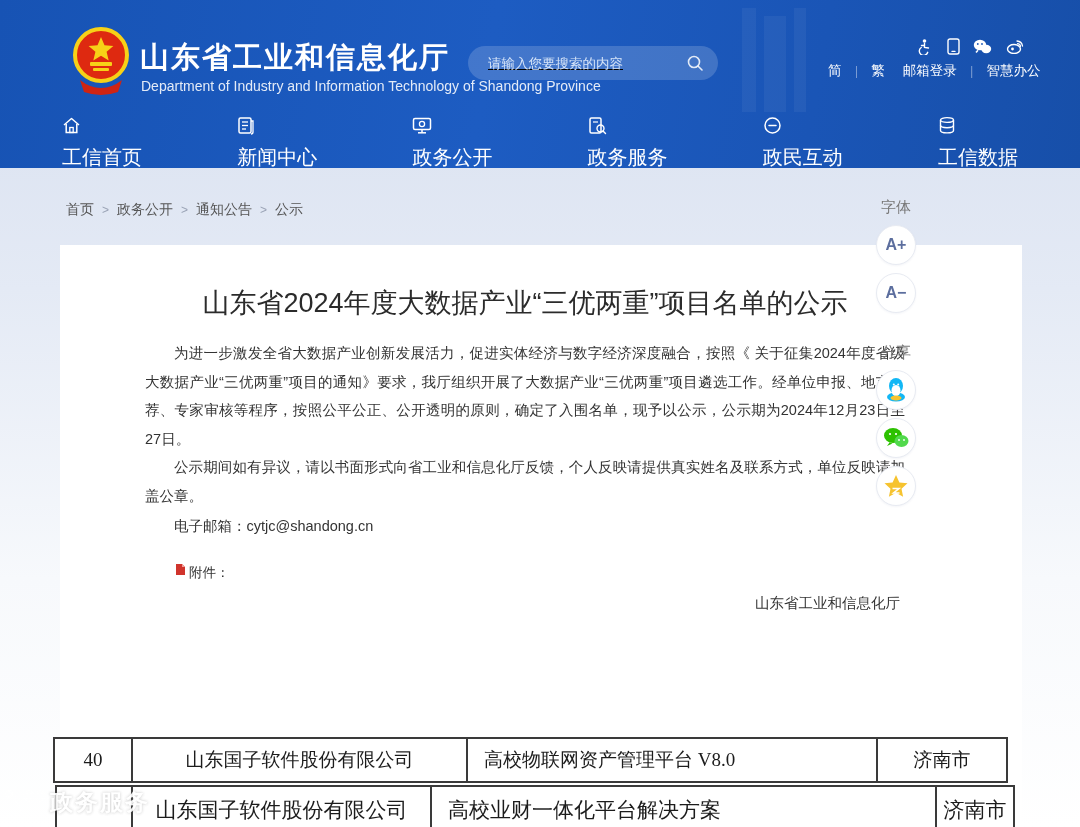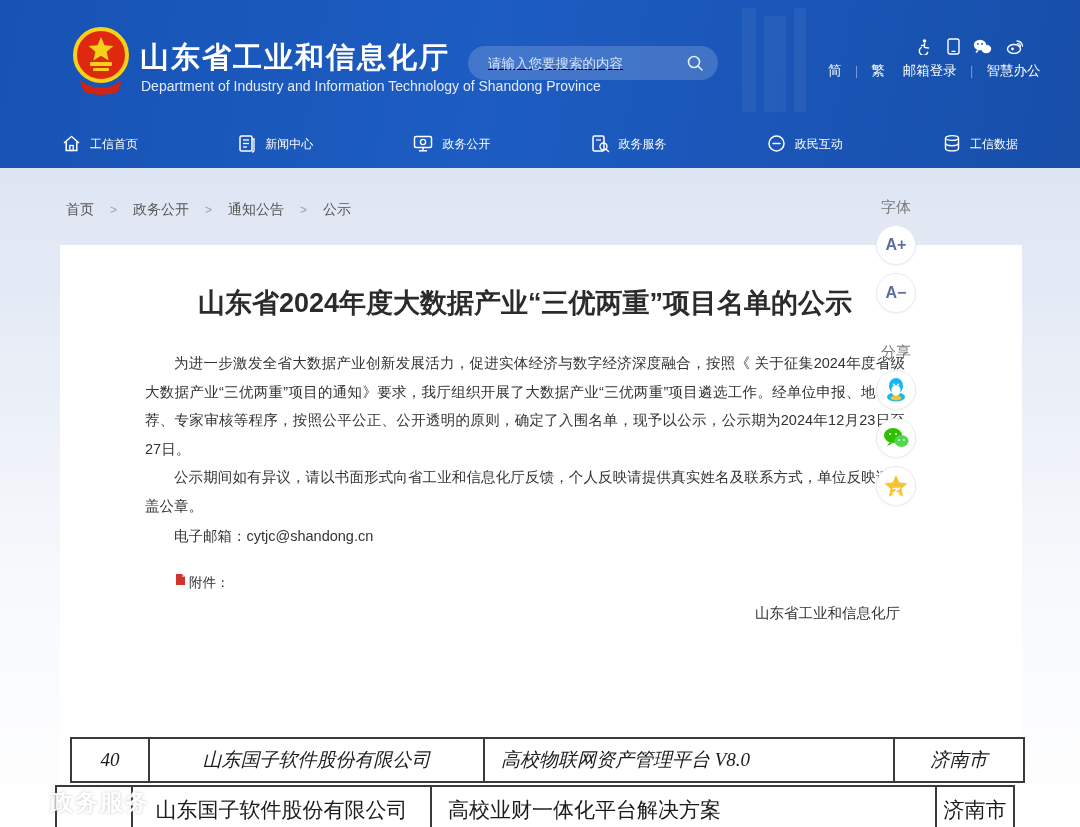--- a/index.html
+++ b/index.html
@@ -56,44 +56,44 @@
   .top-links .sep { color:rgba(255,255,255,0.55); font-size:12px; }
   .top-links span[data-interactable="true"] { cursor:pointer; }
 
   
   .nav {
     position:absolute; left:0; top:118px; width:1080px; height:50px;
     display:flex; align-items:center; justify-content:space-between;
     padding:0 62px;
   }
   .nav-item {
-    display:flex; align-items:flex-end; gap:9px; color:#fff;
-    font-size:12px; cursor:pointer; white-space:nowrap;
+    display:flex; align-items:flex-start; gap:9px; color:#fff;
+    font-size:20px; cursor:pointer; white-space:nowrap;flex-direction:column;
   }
   .nav-item svg { display:block; }
 
   
   .breadcrumb {
     position:absolute; left:66px; top:201px;
-    display:flex; align-items:center; gap:16px;
+    display:flex; align-items:center; gap:8px;
     font-size:14px; color:#555;
   }
   .breadcrumb .crumb { cursor:pointer; }
   .breadcrumb .bsep { color:#9aa3b5; font-size:12px; }
 
   
   .card {
     position:absolute; left:60px; top:245px; width:962px; height:582px;
     background:#fff;
   }
   .card-content { padding:36px 117px 0 85px; }
 
   .art-title {
-    text-align:center; font-size:27px; font-weight:bold; color:#2b2b2b;
-    line-height:44px; padding:0 10px; margin-bottom:24px;
+    text-align:center; font-size:27px; font-weight:normal; color:#2b2b2b;
+    line-height:44px; padding:0 10px; margin-bottom:14px;
   }
   .meta-row {
     display:flex; align-items:center; font-size:12.5px; color:#999;
     margin-bottom:28px; white-space:nowrap;
   }
   .meta-row .m-src { margin-left:26px; }
   .meta-row .m-views { margin-left:auto; margin-right:2px; }
   .meta-row .m-unit { margin-left:30px; }
 
   .art-body p {
@@ -129,22 +129,22 @@
   
   .tbl-row { position:absolute; background:#fff; display:grid;
     font-family:"Liberation Serif","DejaVu Serif",serif; color:#1c1c1c; }
   .tbl-row .cell {
     border:1px solid #3a3a3a; border-left:none;
     display:flex; align-items:center; justify-content:center;
     overflow:hidden; white-space:nowrap;
   }
   .tbl-row .cell:first-child { border-left:1px solid #3a3a3a; }
   .tbl-row .cell.left { justify-content:flex-start; padding-left:16px; }
-  .row-1 { left:70px; top:737px; width:955px; height:46px;
-    grid-template-columns:80px 335px 410px 130px; font-size:19px;font-style:italic; }
+  .row-1 { left:53px; top:737px; width:955px; height:46px;
+    grid-template-columns:80px 335px 410px 130px; font-size:19px; }
   .row-1 .cell { border-width:2px; border-left-width:0; }
   .row-1 .cell:first-child { border-left-width:2px; }
   .row-2 { left:55px; top:785px; width:960px; height:50px;
     grid-template-columns:78px 299px 505px 78px; font-size:21px; }
   .row-2 .cell { border-width:2.5px; border-left-width:0; }
   .row-2 .cell:first-child { border-left-width:2.5px; }
 
   
   .watermark {
     position:absolute; left:4px; top:786px; display:flex; align-items:center; gap:2px;

